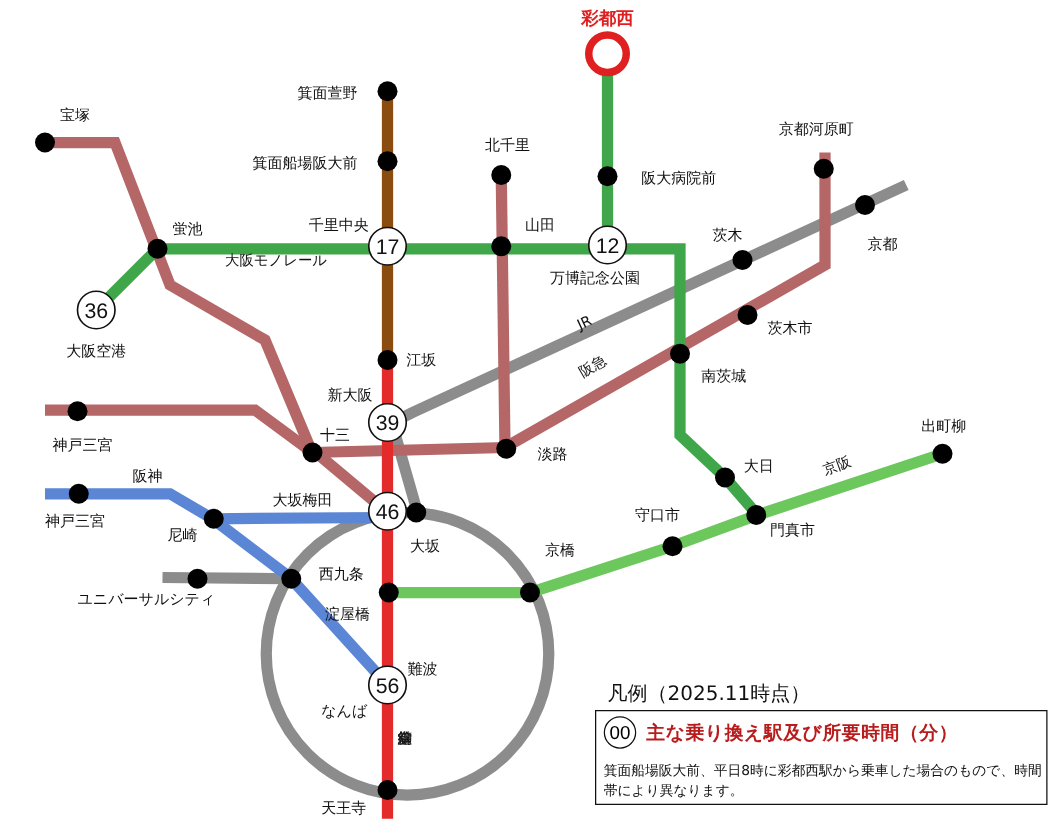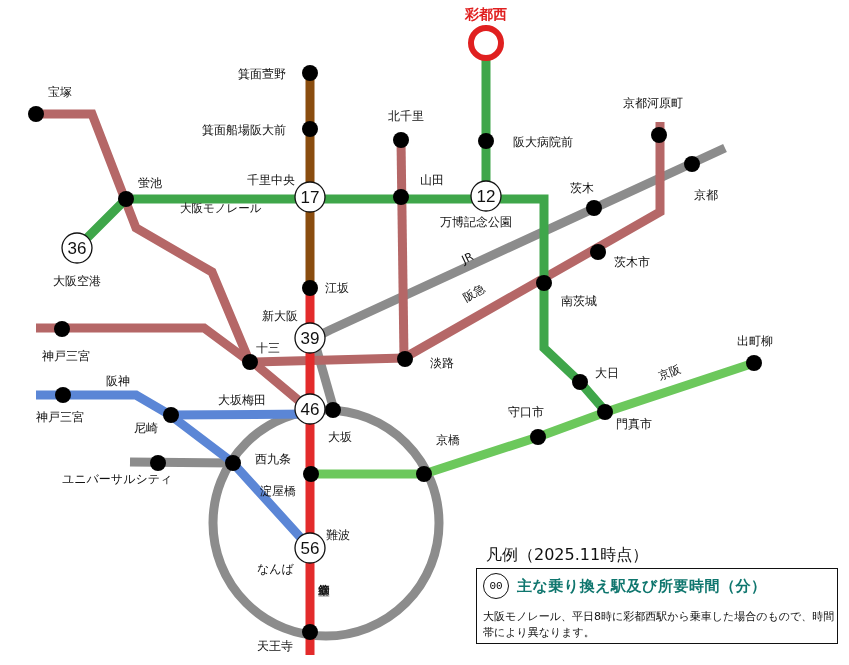--- a/index.html
+++ b/index.html
@@ -9,22 +9,22 @@
   .lbl { font-family:"DejaVu Sans", sans-serif; font-size:12px; fill:#111; }
   .lbl-sm { font-family:"DejaVu Sans", sans-serif; font-size:11.5px; fill:#111; }
   .origin-lbl { font-family:"DejaVu Sans", sans-serif; font-size:14px; font-weight:bold; fill:#e02020; }
   .badge-num { font-family:"Liberation Sans", sans-serif; font-size:17px; fill:#111; }
   .legend-title { position:absolute; left:486px; top:545px; font-size:16px; color:#111; }
   .legend-box { position:absolute; left:476px; top:568px; width:362px; height:76px;
                 border:1.5px solid #111; box-sizing:border-box; background:#fff; }
   .legend-head { position:absolute; left:6px; top:4px; display:flex; align-items:center; }
   .legend-badge { width:26px; height:26px; border:1.5px solid #111; border-radius:50%;
                   display:flex; align-items:center; justify-content:center;
-                  font-family:Liberation Mono, monospace; font-size:11px; box-sizing:border-box; }
-  .legend-head-text { margin-left:8px; font-size:15px; font-weight:bold; color:#0f766e; letter-spacing:0.5px; }
+                  font-family:Liberation Sans, sans-serif; font-size:15px; box-sizing:border-box; }
+  .legend-head-text { margin-left:8px; font-size:15px; font-weight:bold; color:#b91c1c; letter-spacing:0.5px; }
   .legend-note { position:absolute; left:6px; top:40px; font-size:11px; line-height:16px; color:#111; width:352px; }
 </style>
 </head>
 <body>
 
 <svg class="map" viewBox="0 0 849 665">
 
   <circle cx="326" cy="523" r="113" fill="none" stroke="#8c8c8c" stroke-width="9"></circle>
 
   <polyline points="310,340 330,330 725,148" fill="none" stroke="#8c8c8c" stroke-width="9"></polyline>
@@ -151,14 +151,14 @@
 
   <text x="324" y="575" class="lbl-sm" style="writing-mode:vertical-rl; glyph-orientation-vertical:0;">御堂筋線</text>
 </svg>
 
 <div class="legend-title">凡例（2025.11時点）</div>
 <div class="legend-box">
   <div class="legend-head">
     <div class="legend-badge">00</div>
     <div class="legend-head-text">主な乗り換え駅及び所要時間（分）</div>
   </div>
-  <div class="legend-note">大阪モノレール、平日8時に彩都西駅から乗車した場合のもので、時間帯により異なります。</div>
+  <div class="legend-note">箕面船場阪大前、平日8時に彩都西駅から乗車した場合のもので、時間帯により異なります。</div>
 </div>
 
 </body></html>

